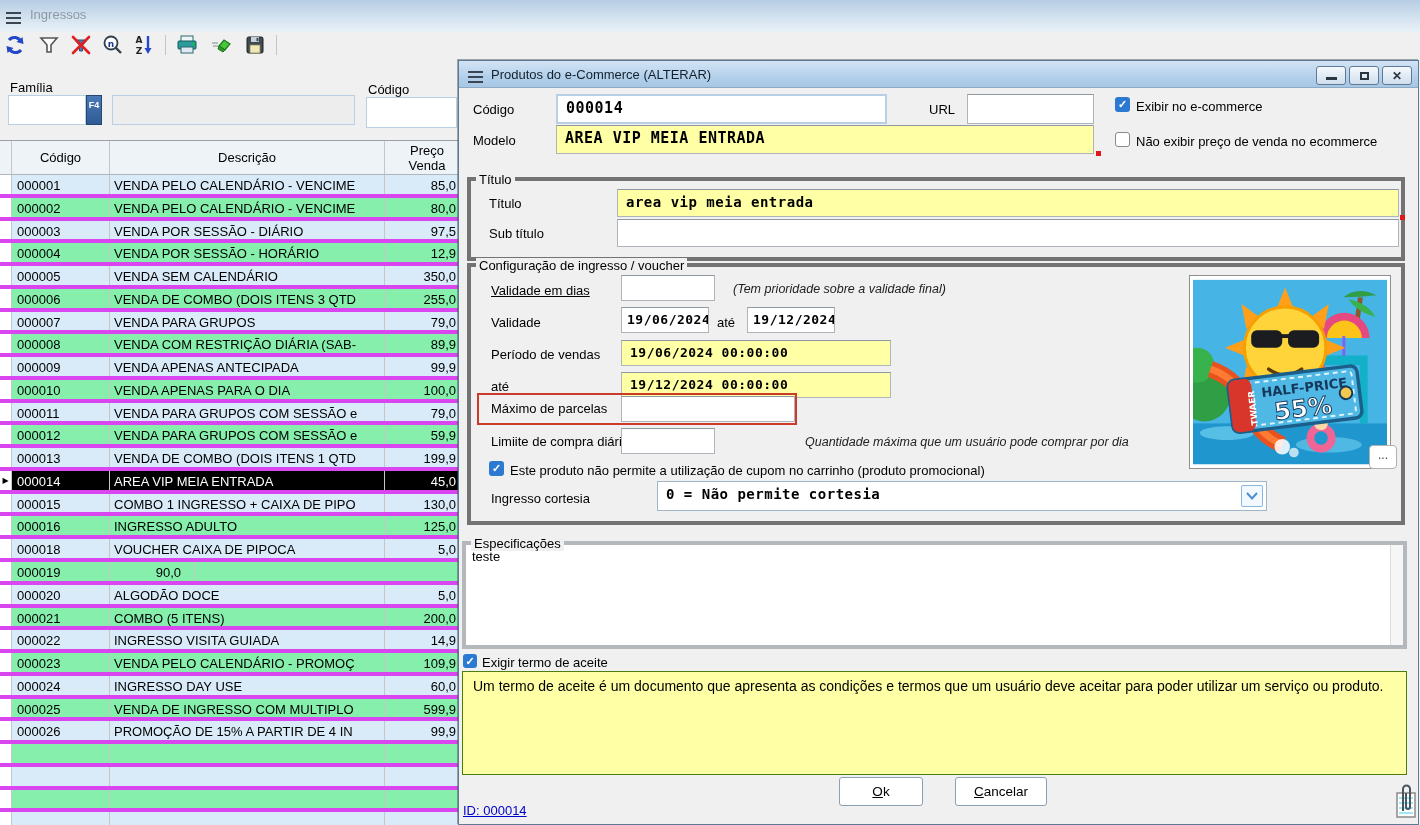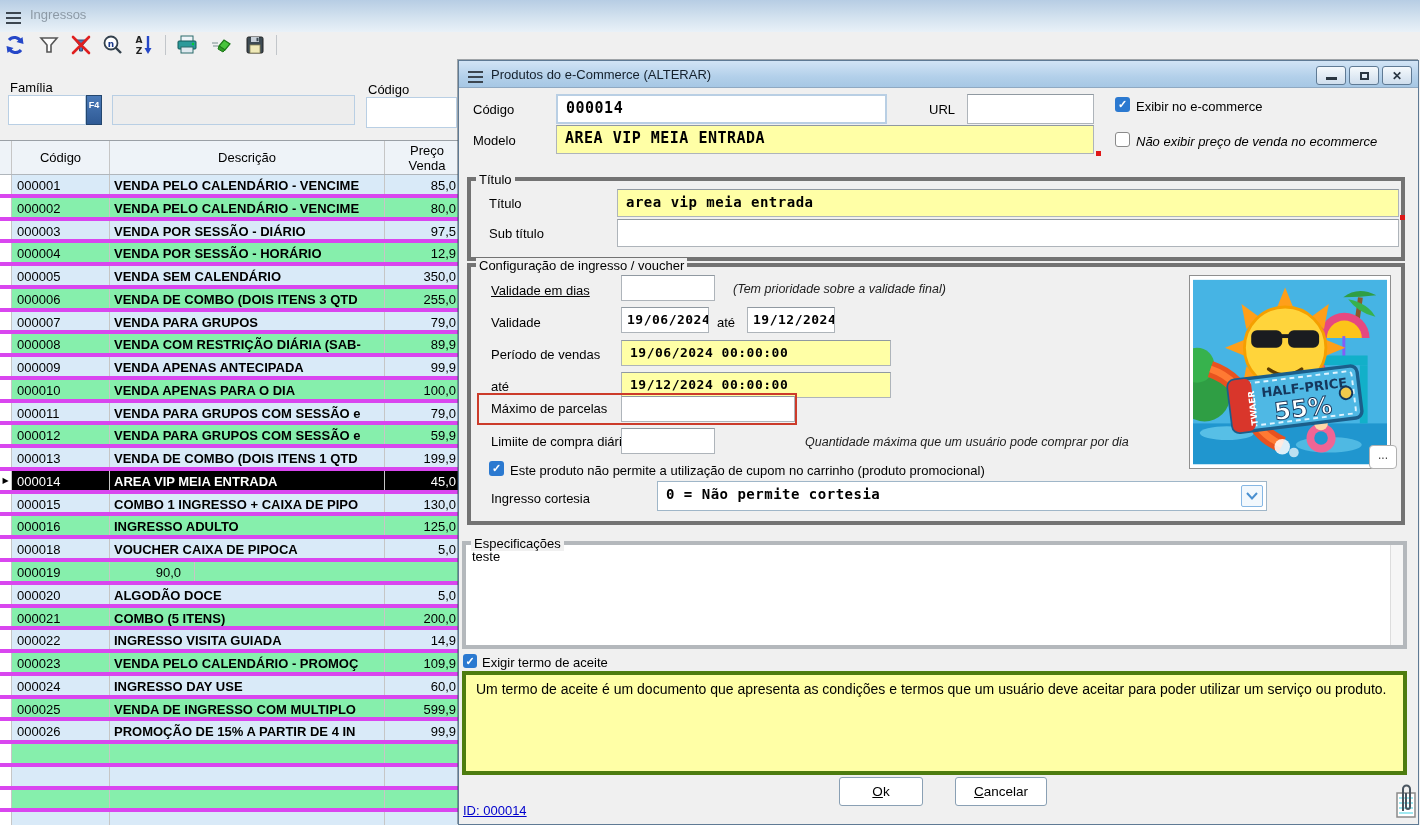--- a/index.html
+++ b/index.html
@@ -35,21 +35,21 @@
   #thead .hc { border-right:1px solid #c6c6c6; display:flex; align-items:center;
     justify-content:center; text-align:center; line-height:15px; }
   .trow { display:flex; height:22.77px; background:#86efac; border-bottom:4px solid #d946ef; cursor:pointer; }
   .trow.alt .tc { background:#d9eaf8; }
   .trow.sel .tc { background:#000; color:#fff; }
   .tg { width:12px; border-right:1px solid #c6c6c6; background:#fff; flex:none;
     display:flex; align-items:center; justify-content:center; font-size:8px; color:#000; }
   .tc { border-right:1px solid #c6c6c6; overflow:hidden; white-space:nowrap;
     line-height:21px; flex:none; }
   .tc.code  { width:98px;  padding-left:5px; }
-  .tc.desc  { width:275px; padding-left:4px;font-weight:bold; }
+  .tc.desc  { width:275px; padding-left:4px; }
   .tc.price { width:85px;  text-align:right; padding-right:13px; }
 
   
   #dialog { position:absolute; left:458px; top:60px; width:961px; height:765px;
     background:#f0f0f0; border:1px solid #5f7a94; box-shadow:-1px -1px 0 rgba(60,70,80,.45); }
   #dlg-titlebar { position:absolute; left:0; top:0; width:100%; height:27px;
     background:linear-gradient(180deg,#d2e4f5 0%,#b3d0ea 60%,#a6c7e4 100%);
     border-bottom:1px solid #8fa9c2; }
   #dlg-title { position:absolute; left:32px; top:6px; font-size:13px; color:#14202c; white-space:nowrap; }
   .winbtn { position:absolute; top:5px; width:30px; height:19px; border:1px solid #5f7a94;
@@ -85,21 +85,21 @@
     display:flex; align-items:center; justify-content:center; }
 
   #img-frame { position:absolute; background:#fff; border:1px solid #8f8f8f; padding:3px; }
   #dots-btn { position:absolute; width:28px; height:24px; background:#fff;
     border:1px solid #b0b0b0; border-radius:4px; font-size:12px; text-align:center;
     line-height:18px; cursor:pointer; color:#444; }
   #espec-text { position:absolute; left:6px; top:4px; font-size:13px; }
   #espec-scroll { position:absolute; right:0; top:0; width:13px; height:100%;
     background:#f6f6f6; border-left:1px solid #ddd; }
 
-  #termo-box { position:absolute; background:#ffffa6; border:4px solid #4d7c0f;
+  #termo-box { position:absolute; background:#ffffa6; border:1px solid #4d7c0f;
     font-size:14px; line-height:1.55; padding:4px 10px; }
 
   .btn { position:absolute; height:29px; background:#fff; border:1px solid #8aa0b4;
     border-radius:3px; font-size:13.5px; cursor:pointer; text-align:center; }
   .btn span { display:block; line-height:27px; }
   .btn span::first-letter { text-decoration:underline; }
 
   #id-link { position:absolute; font-size:13px; color:#0000cc; text-decoration:underline; cursor:pointer; white-space:nowrap; }
 </style>
 </head>
@@ -395,21 +395,21 @@
   <div class="dinp mono" style="left:97px; top:33px; width:331px; height:30px; border:2px solid #b9cfe4; font-size:15px;">000014</div>
   <span class="dlbl" style="left:470px; top:41px;">URL</span>
   <input class="dinp" style="left: 508px; top: 33px; width: 127px; height: 30px;" value="">
   <span class="cb on" style="left:656px; top:36px;">✓</span>
   <span class="cblbl" style="left:677px; top:38px;">Exibir no e-commerce</span>
 
   <span class="dlbl" style="left:14px; top:72px;">Modelo</span>
   <div class="dinp yellow mono" style="left:97px; top:64px; width:538px; height:29px; font-size:15px;">AREA VIP MEIA ENTRADA</div>
   <span class="reddot" style="left:637px; top:90px;"></span>
   <span class="cb off" style="left:656px; top:71px;"></span>
-  <span class="cblbl" style="left:677px; top:73px;font-style:italic;">Não exibir preço de venda no ecommerce</span>
+  <span class="cblbl" style="left:677px; top:73px;">Não exibir preço de venda no ecommerce</span>
 
   <div class="groupbox" style="left:8px; top:116px; width:938px; height:84px;">
     <span class="legend">Título</span>
     <span class="dlbl" style="left:18px; top:15px;">Título</span>
     <div class="dinp yellow mono" style="left:146px; top:8px; width:782px; height:28px;">area vip meia entrada</div>
     <span class="reddot" style="left:929px; top:34px;"></span>
     <span class="dlbl" style="left:18px; top:45px;">Sub título</span>
     <input class="dinp" style="left: 146px; top: 38px; width: 782px; height: 28px;" value="">
   </div>
 

